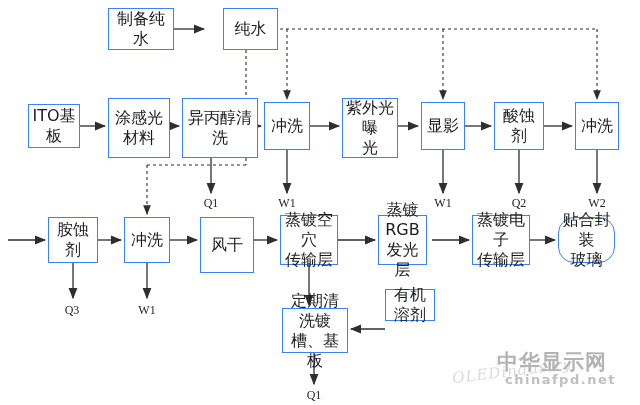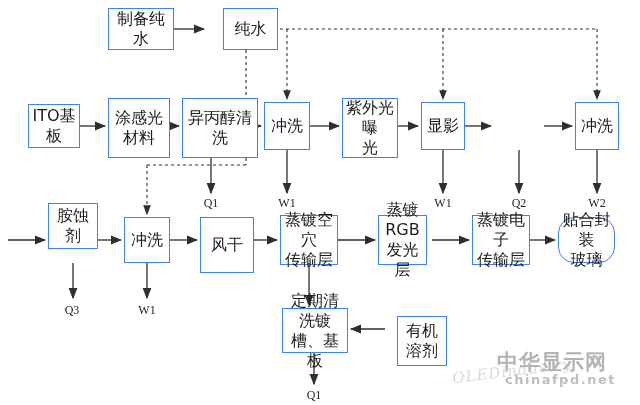--- a/index.html
+++ b/index.html
@@ -33,29 +33,29 @@
   .n-prep{left:108px;top:8px;width:66px;height:42px;}
   .n-pure{left:207px;top:8px;width:55px;height:42px;margin-left:16px;}
   .n-ito{left:28px;top:104px;width:52px;height:44px;}
   .n-coat{left:108px;top:98px;width:62px;height:60px;}
   .n-ipa{left:182px;top:98px;width:76px;height:60px;}
   .n-rinse1{left:264px;top:102px;width:46px;height:48px;}
   .n-uv{left:342px;top:98px;width:56px;height:60px;}
   .n-develop{left:421px;top:102px;width:44px;height:48px;}
   .n-acid{left:494px;top:102px;width:50px;height:48px;}
   .n-rinse2{left:575px;top:102px;width:44px;height:48px;}
-  .n-amine{left:48px;top:203px;width:50px;height:46px;}
+  .n-amine{left:48px;top:217px;width:50px;height:46px;}
   .n-rinse3{left:124px;top:217px;width:46px;height:46px;}
   .n-dry{left:200px;top:217px;width:54px;height:56px;}
   .n-htl{left:280px;top:215px;width:58px;height:50px;}
   .n-rgb{left:378px;top:215px;width:49px;height:50px;}
   .n-etl{left:472px;top:215px;width:58px;height:50px;}
   .n-seal{left:558px;top:217px;width:57px;height:46px;border-radius:16px;}
   .n-tank{left:282px;top:308px;width:66px;height:45px;}
-  .n-organic{left:385px;top:316px;width:50px;height:50px;margin-left:12px;}
+  .n-organic{left:385px;top:289px;width:50px;height:32px;}
   
   .l-q1t{left:211px;top:196px;}
   .l-w1a{left:287px;top:196px;}
   .l-w1b{left:443px;top:196px;}
   .l-q2{left:519px;top:196px;}
   .l-w2{left:597px;top:196px;}
   .l-q3{left:72px;top:303px;}
   .l-w1c{left:147px;top:303px;}
   .l-q1b{left:314px;top:388px;}
   
@@ -143,20 +143,21 @@
   <div class="node n-pure">纯水</div>
   <div class="node n-ito">ITO基板</div>
   <div class="node n-coat">涂感光
 材料</div>
   <div class="node n-ipa">异丙醇清
 洗</div>
   <div class="node n-rinse1">冲洗</div>
   <div class="node n-develop">显影</div>
   <div class="node n-uv">紫外光曝
 光</div>
+  <div class="node n-acid">酸蚀剂</div>
   <div class="node n-rinse2">冲洗</div>
   <div class="node n-amine">胺蚀剂</div>
   <div class="node n-rinse3">冲洗</div>
   <div class="node n-dry">风干</div>
   <div class="node n-htl">蒸镀空穴
 传输层</div>
   <div class="node n-rgb">蒸镀RGB
 发光层</div>
   <div class="node n-etl">蒸镀电子
 传输层</div>

